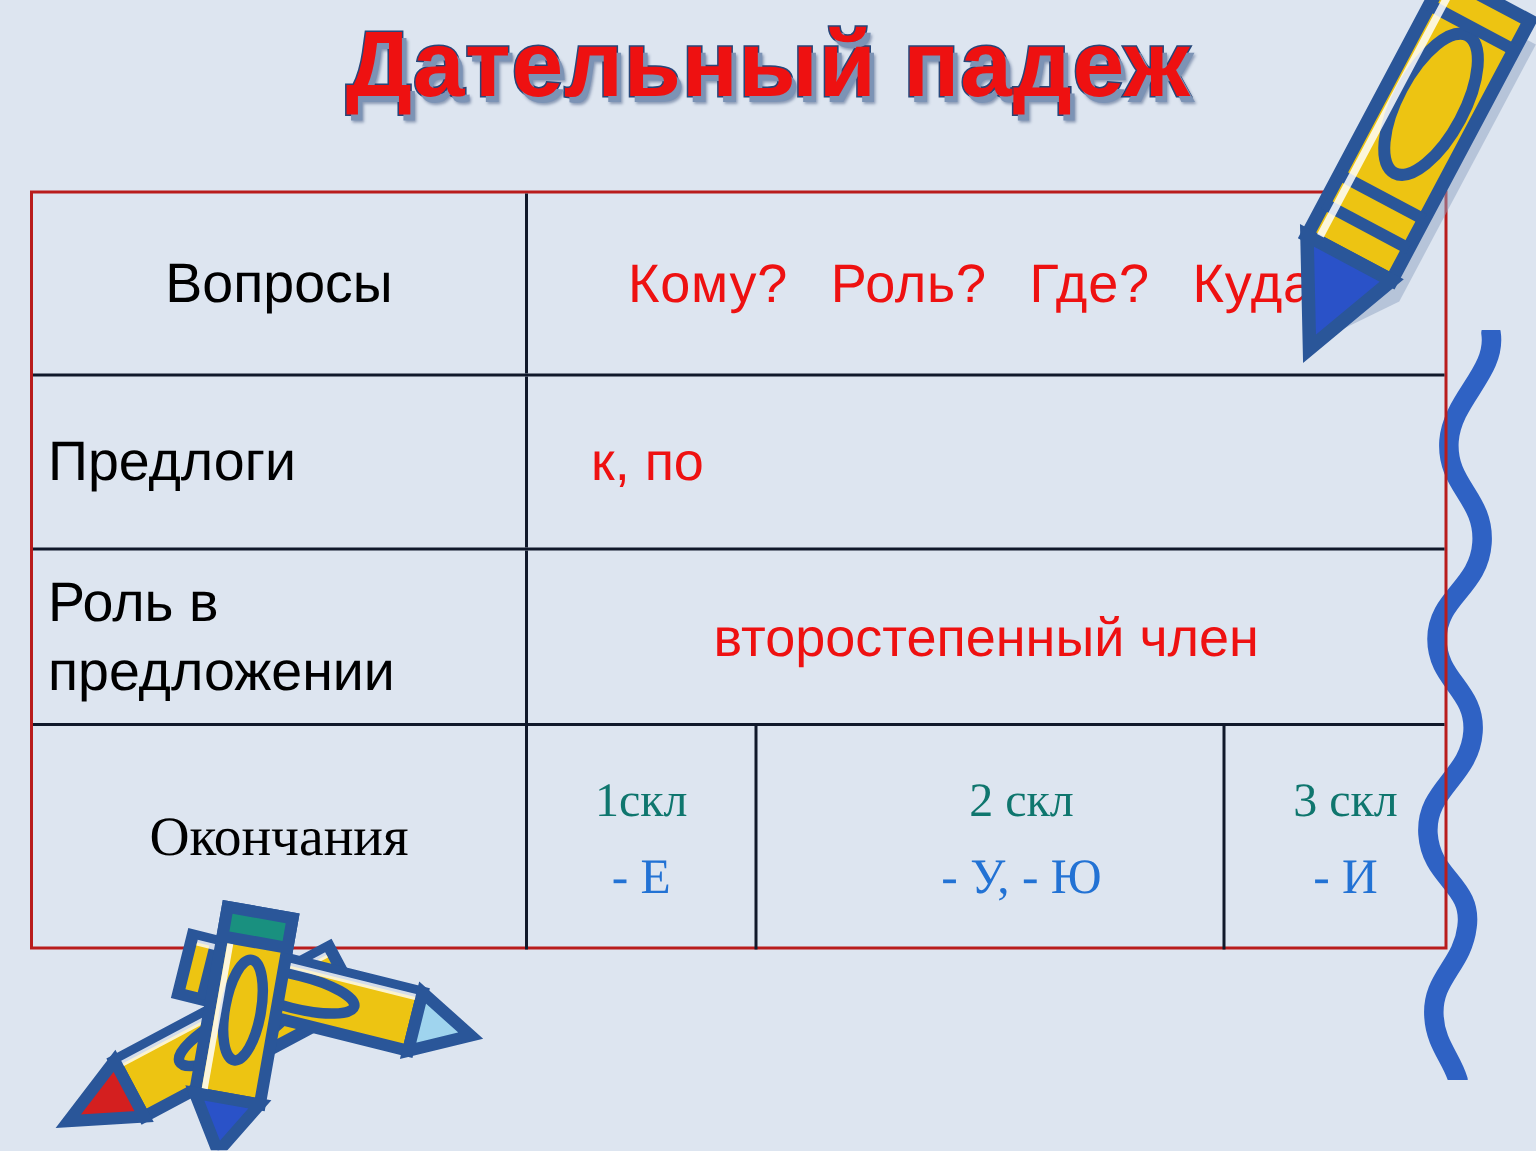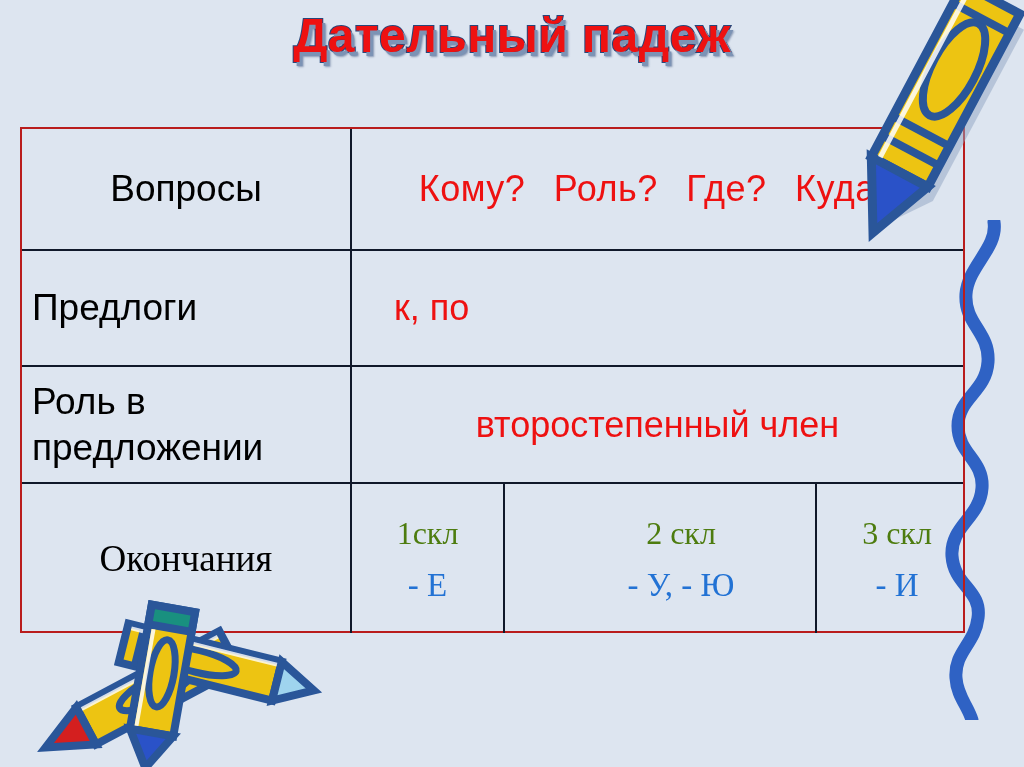--- a/index.html
+++ b/index.html
@@ -22,21 +22,21 @@
     height: 767px;
   }
 
   
   .title {
     position: absolute;
     left: 0;
     top: 8px;
     width: 1024px;
     text-align: center;
-    font-size: 48px;
+    font-size: 62px;
     font-weight: bold;
     color: #ee1111;
     letter-spacing: 0.5px;
     -webkit-text-stroke: 2px #27477a;
     paint-order: stroke fill;
     text-shadow: 3px 4px 0 #7c93b5, 4px 5px 2px rgba(40,65,110,0.45);
     white-space: nowrap;
     z-index: 6;
   }
 
@@ -110,21 +110,21 @@
     flex-direction: column;
     align-items: center;
     justify-content: center;
     padding-top: 2px;
   }
   .decl:last-child { border-right: none; }
   .decl-1 { flex: 0 0 153px; }
   .decl-2 { flex: 0 0 270px; margin-left: 42px; }
   .decl-3 { flex: 1 1 auto; padding-left: 14px; }
   .decl-name {
-    color: #4d7c0f;
+    color: #0f766e;
     font-size: 32px;
     line-height: 1.1;
     margin-bottom: 16px;
   }
   .decl-end {
     color: #2272d4;
     font-size: 33px;
     line-height: 1.1;
   }
 

